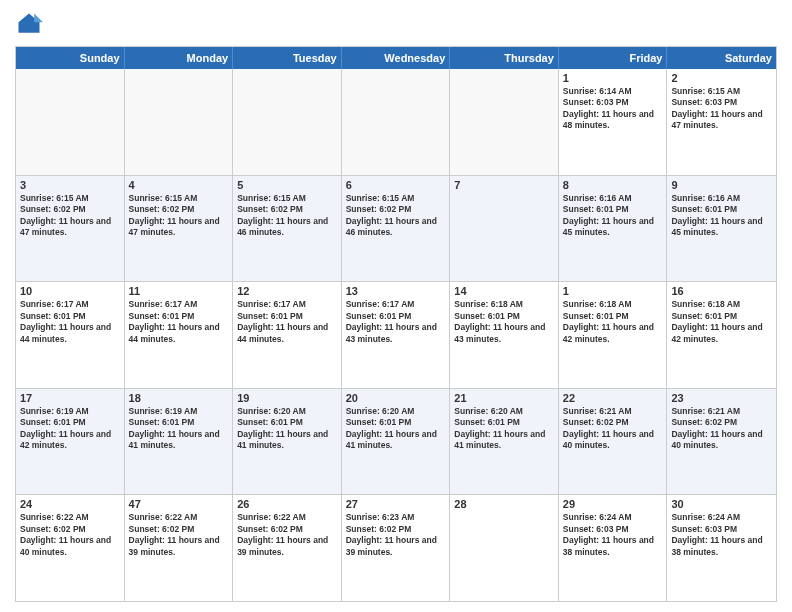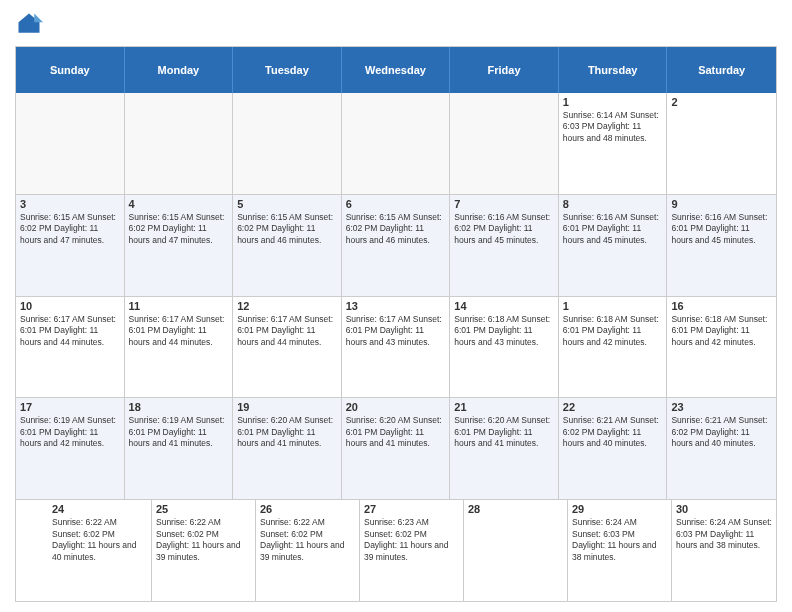--- a/index.html
+++ b/index.html
@@ -63,37 +63,37 @@
     }
     .cal-header-row {
       display: grid;
       grid-template-columns: repeat(7, 1fr);
       background: #2a6db5;
     }
     .cal-header-cell {
       color: #fff;
       font-size: 11px;
       font-weight: bold;
-      padding: 17px 4px;
-      text-align: center;
+      padding: 5px 4px;
+      text-align: right;
       border-right: 1px solid #4a8dd5;
     }
     .cal-header-cell:last-child { border-right: none; }
     .cal-body {
       display: flex;
       flex-direction: column;
       flex: 1;
     }
     .cal-week {
       display: grid;
       grid-template-columns: repeat(7, 1fr);
       flex: 1;
       border-bottom: 1px solid #ccc;
     }
-    .cal-week:last-child { border-bottom: none; margin-left: 32px; }
+    .cal-week:last-child { border-bottom: none; }
     .cal-cell {
       border-right: 1px solid #ccc;
       padding: 3px 4px;
       font-size: 9px;
       color: #333;
       background: #fff;
       vertical-align: top;
       min-height: 0;
     }
     .cal-cell:last-child { border-right: none; }
@@ -102,20 +102,21 @@
     .day-num {
       font-size: 11px;
       font-weight: bold;
       margin-bottom: 2px;
       display: block;
     }
     .day-info {
       font-size: 8.5px;
       line-height: 1.35;
       color: #333;
+      font-weight: bold;
     }
   </style>
 </head>
 <body>
 
 <div class="page">
   <div class="header">
     <div class="logo">
       <svg class="logo-icon" viewBox="0 0 32 32">
         <polygon points="16,4 28,14 28,26 4,26 4,14" fill="#2a6db5"></polygon>
@@ -131,40 +132,44 @@
       <h2></h2>
     </div>
   </div>
 
   <div class="calendar">
     <div class="cal-header-row">
     <div class="cal-header-cell">Sunday</div>
         <div class="cal-header-cell">Monday</div>
         <div class="cal-header-cell">Tuesday</div>
         <div class="cal-header-cell">Wednesday</div>
+        <div class="cal-header-cell">Thursday</div>
         <div class="cal-header-cell">Friday</div>
-        <div class="cal-header-cell">Thursday</div>
         <div class="cal-header-cell">Saturday</div>
       </div>
     <div class="cal-body">
     <div class="cal-week">
           <div class="cal-cell empty"></div>
           <div class="cal-cell empty"></div>
           <div class="cal-cell empty"></div>
           <div class="cal-cell empty"></div>
           <div class="cal-cell empty"></div>
           <div class="cal-cell">
             <span class="day-num">1</span>
             <div class="day-info">Sunrise: 6:14 AM
 Sunset: 6:03 PM
 Daylight: 11 hours
 and 48 minutes.</div>
           </div>
           <div class="cal-cell">
             <span class="day-num">2</span>
+            <div class="day-info">Sunrise: 6:15 AM
+Sunset: 6:03 PM
+Daylight: 11 hours
+and 47 minutes.</div>
           </div>
         </div>
         <div class="cal-week">
           <div class="cal-cell alt">
             <span class="day-num">3</span>
             <div class="day-info">Sunrise: 6:15 AM
 Sunset: 6:02 PM
 Daylight: 11 hours
 and 47 minutes.</div>
           </div>
@@ -184,24 +189,20 @@
           </div>
           <div class="cal-cell alt">
             <span class="day-num">6</span>
             <div class="day-info">Sunrise: 6:15 AM
 Sunset: 6:02 PM
 Daylight: 11 hours
 and 46 minutes.</div>
           </div>
           <div class="cal-cell alt">
             <span class="day-num">7</span>
-            <div class="day-info">Sunrise: 6:16 AM
-Sunset: 6:02 PM
-Daylight: 11 hours
-and 45 minutes.</div>
           </div>
           <div class="cal-cell alt">
             <span class="day-num">8</span>
             <div class="day-info">Sunrise: 6:16 AM
 Sunset: 6:01 PM
 Daylight: 11 hours
 and 45 minutes.</div>
           </div>
           <div class="cal-cell alt">
             <span class="day-num">9</span>
@@ -315,21 +316,21 @@
         </div>
         <div class="cal-week">
           <div class="cal-cell">
             <span class="day-num">24</span>
             <div class="day-info">Sunrise: 6:22 AM
 Sunset: 6:02 PM
 Daylight: 11 hours
 and 40 minutes.</div>
           </div>
           <div class="cal-cell">
-            <span class="day-num">25</span>
+            <span class="day-num">47</span>
             <div class="day-info">Sunrise: 6:22 AM
 Sunset: 6:02 PM
 Daylight: 11 hours
 and 39 minutes.</div>
           </div>
           <div class="cal-cell">
             <span class="day-num">26</span>
             <div class="day-info">Sunrise: 6:22 AM
 Sunset: 6:02 PM
 Daylight: 11 hours

